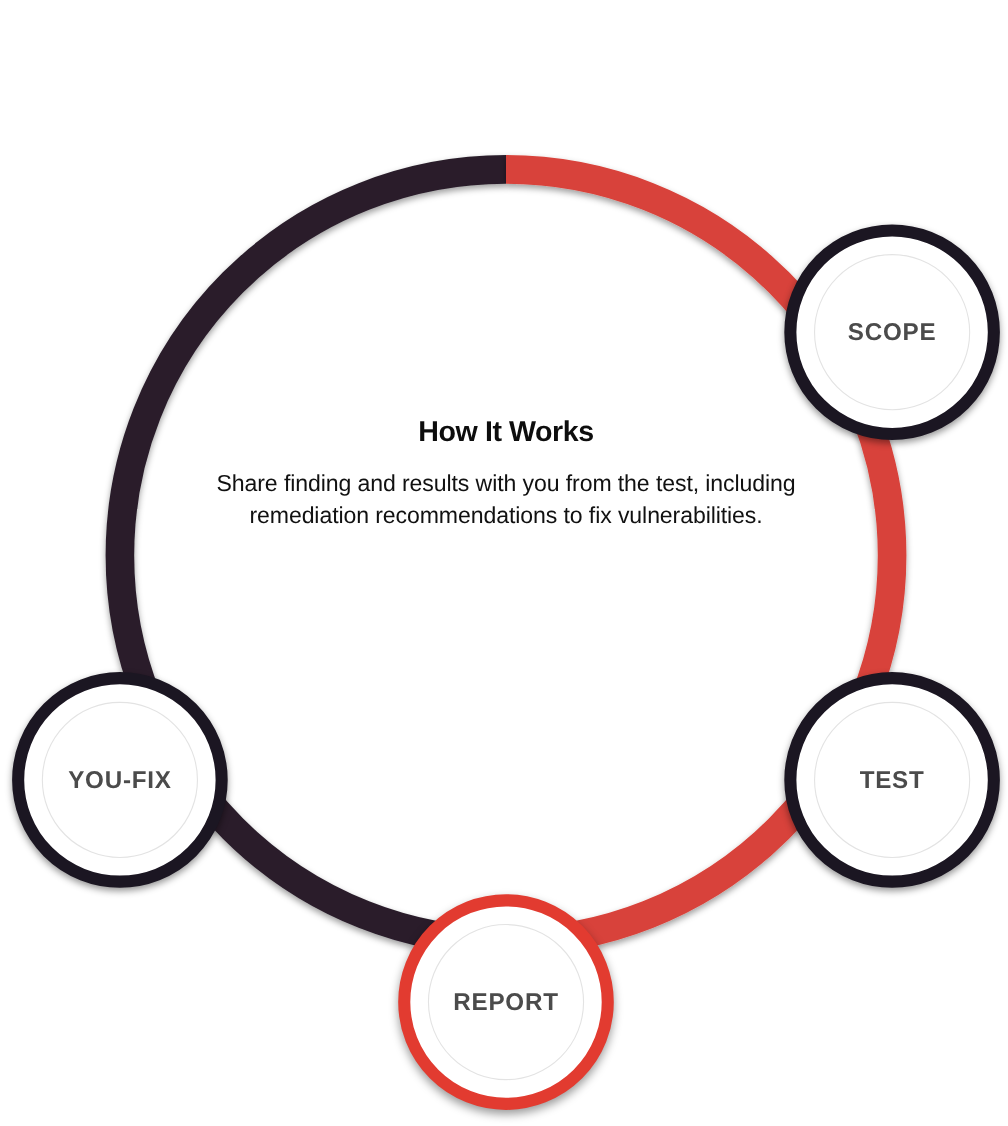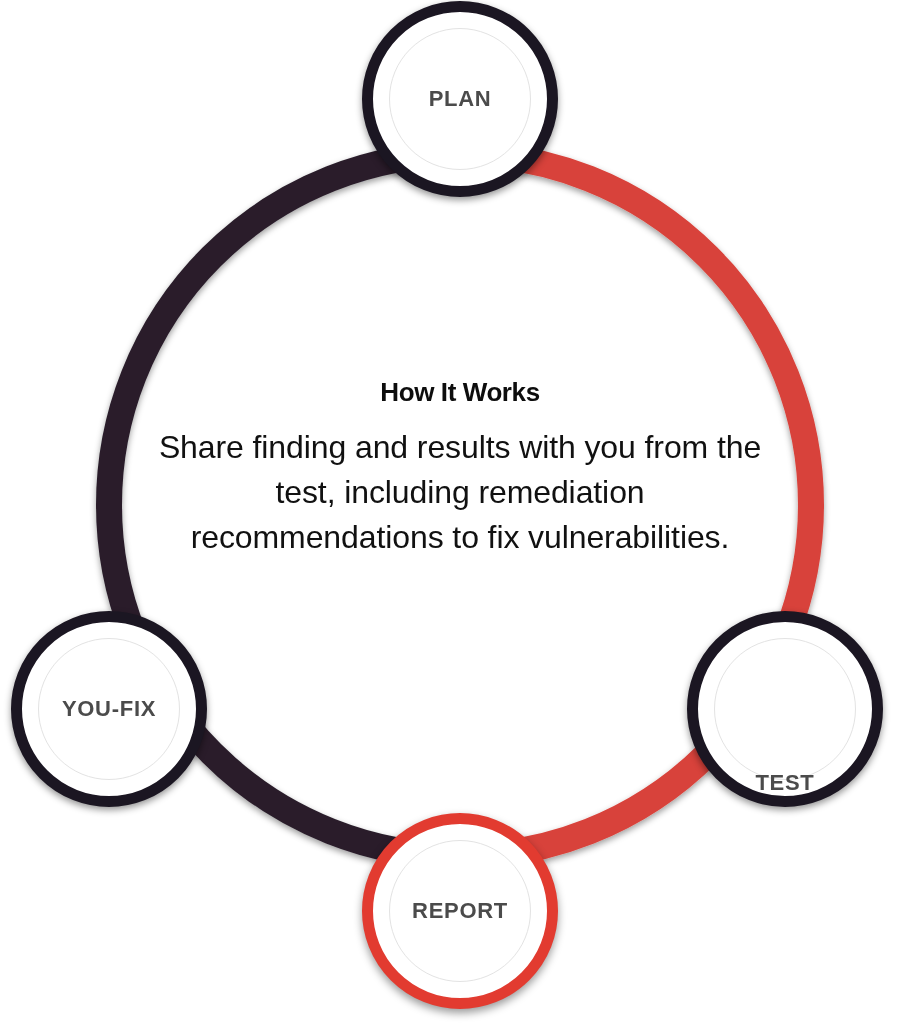--- a/index.html
+++ b/index.html
@@ -42,21 +42,21 @@
   }
   #center-title {
     font-size: 26px;
     font-weight: 700;
     color: #0d0d0d;
     letter-spacing: -0.4px;
     margin: 0 0 18px 0;
     line-height: 1.1;
   }
   #center-desc {
-    font-size: 32px;
+    font-size: 21px;
     font-weight: 400;
     color: #111111;
     line-height: 1.42;
     margin: 0;
     letter-spacing: -0.1px;
   }
 
   
   .node {
     position: absolute;
@@ -96,21 +96,21 @@
     font-weight: 700;
     color: #4b4b4b;
     letter-spacing: 0.7px;
     white-space: nowrap;
     text-transform: uppercase;
   }
 
   
   #node-plan    { left: 362px; top:   1px; }
   #node-scope   { left: 713px; top: 204px; }
-  #node-test    { left: 687px; top: 611px; align-items: flex-end; }
+  #node-test    { left: 713px; top: 611px; }
   #node-report  { left: 362px; top: 813px; }
   #node-youfix  { left:  11px; top: 611px; }
   #node-retest  { left:  11px; top: 204px; }
 </style>
 </head>
 <body>
 
 <div id="cycle-diagram">
 
   <svg id="ring-svg" viewBox="0 0 916 1024">
@@ -123,25 +123,25 @@
     <path d="M 460 856 A 351 351 0 0 1 460 154" fill="none" stroke="#2a1f2b" stroke-width="26" filter="url(#arc-shadow)"></path>
 
     <path d="M 460 154 A 351 351 0 0 1 460 856" fill="none" stroke="#d8423a" stroke-width="26" filter="url(#arc-shadow)"></path>
   </svg>
 
   <div id="center-copy">
     <h1 id="center-title">How It Works</h1>
     <p id="center-desc">Share finding and results with you from the test, including remediation recommendations to fix vulnerabilities.</p>
   </div>
 
-  <div class="node dark" id="node-plan">
+
+  <div class="node dark" id="node-scope">
     <span class="node-inner-ring"></span>
-    <span class="node-label">PLAN</span>
+    <span class="node-label">SCOPE</span>
   </div>
-
 
   <div class="node dark" id="node-test">
     <span class="node-inner-ring"></span>
     <span class="node-label">TEST</span>
   </div>
 
   <div class="node active" id="node-report">
     <span class="node-inner-ring"></span>
     <span class="node-label">REPORT</span>
   </div>

